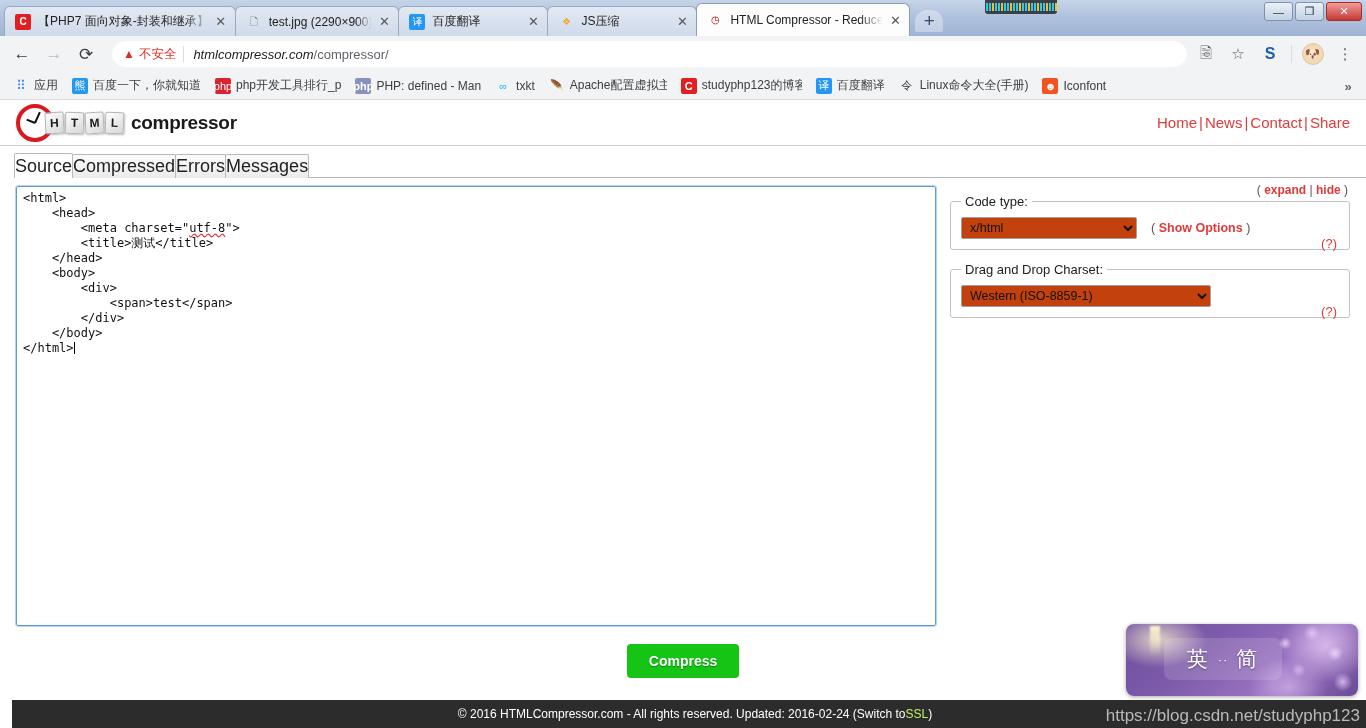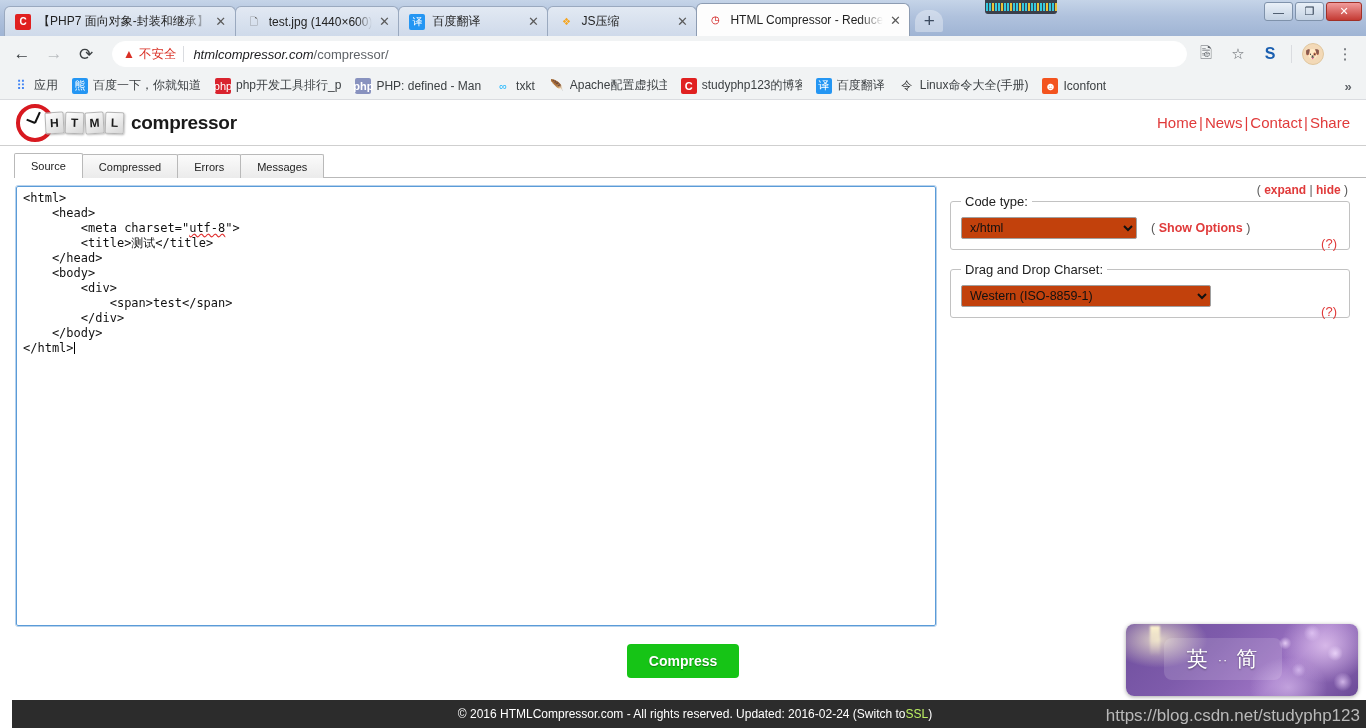--- a/index.html
+++ b/index.html
@@ -178,23 +178,23 @@
   .logo .dice span:nth-child(even){ transform: rotate(2deg); }
   .logo .word { font-size:19px; font-weight:bold; color:#1a1a1a; margin-left:6px; letter-spacing:-0.3px; }
 
   .hdr-nav { position:absolute; right:16px; top:14px; font-size:15px; color:#e03a3a; }
   .hdr-nav a { color:#e03a3a; text-decoration:none; }
   .hdr-nav .sep { color:#e03a3a; margin:0 2px; }
 
   .tabs-row { display:flex; align-items:flex-end; height:26px; margin: 6px 0 0 14px; position:relative; }
   .tabs-row::after{ content:""; position:absolute; left:0; right:-1380px; bottom:0; height:1px; background:#b9b9b9; }
   .ptab {
-    height:24px; padding:0 16px;
+    height:24px; padding:0 0;
     display:flex; align-items:center;
-    font-size:11px; color:#222;
+    font-size:18px; color:#222;
     border:1px solid #b9b9b9;
     border-bottom:none;
     background: linear-gradient(to bottom,#fbfbfb,#ebebeb);
     margin-right:-1px;
     position:relative; z-index:1;
     border-radius:2px 2px 0 0;
   }
   .ptab.sel { background:#fff; z-index:3; height:25px; }
   .ptab.sel::after{ content:""; position:absolute; left:0; right:0; bottom:-1px; height:2px; background:#fff; }
 
@@ -329,21 +329,21 @@
     <div class="tabstrip">
 
       <div class="tab">
         <span class="favicon fav-c">C</span>
         <span class="tlabel">【PHP7 面向对象-封装和继承】</span>
         <span class="tclose">✕</span>
       </div>
 
       <div class="tab">
         <span class="favicon fav-doc">🗋</span>
-        <span class="tlabel">test.jpg (1440×600)</span>
+        <span class="tlabel">test.jpg (2290×900)</span>
         <span class="tclose">✕</span>
       </div>
 
       <div class="tab">
         <span class="favicon fav-trans">译</span>
         <span class="tlabel">百度翻译</span>
         <span class="tclose">✕</span>
       </div>
 
       <div class="tab">

